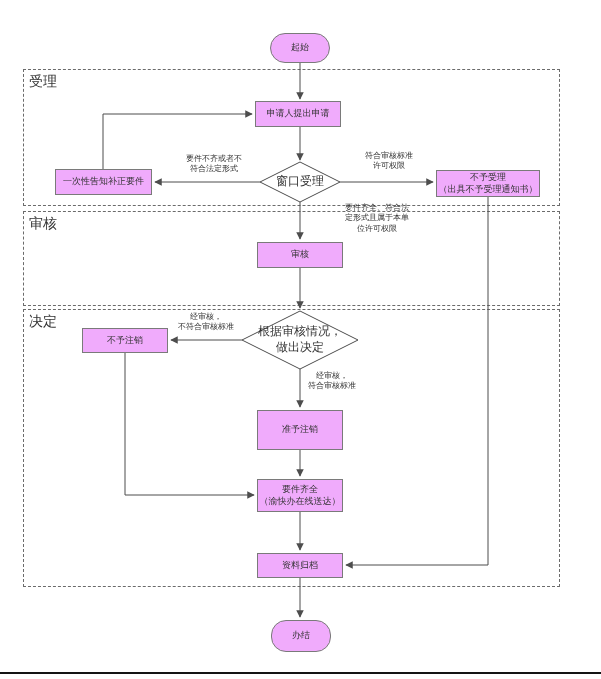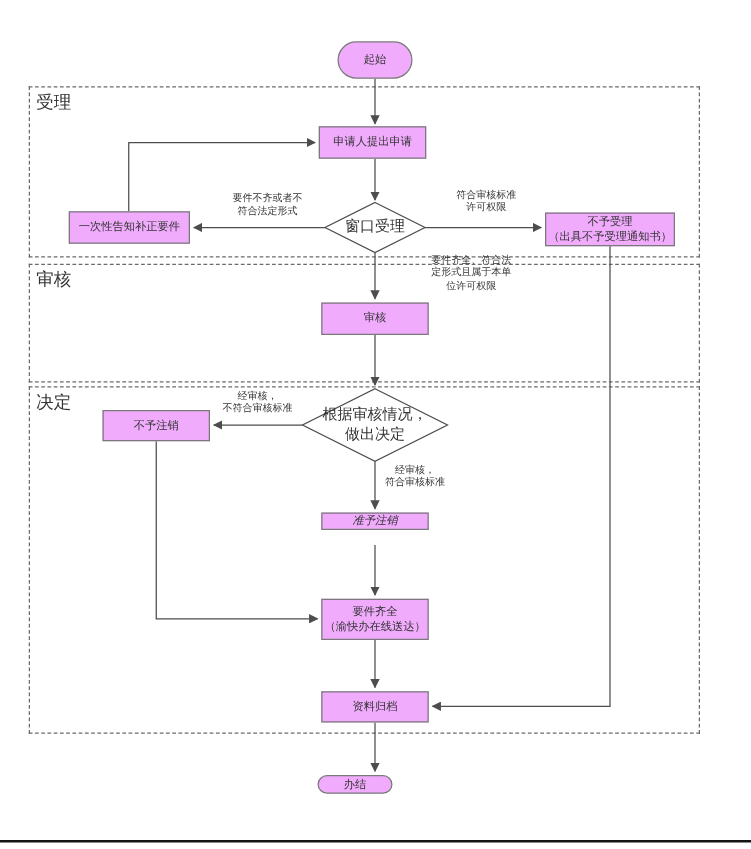--- a/index.html
+++ b/index.html
@@ -70,28 +70,28 @@
   <div class="node" style="left:436px;top:170px;width:104px;height:27px;">不予受理
 （出具不予受理通知书）</div>
 
   <div class="node" style="left:257px;top:242px;width:86px;height:26px;">审核</div>
 
   <div class="diamond-label" style="left:255px;top:327px;width:90px;height:26px;">根据审核情况，
 做出决定</div>
 
   <div class="node" style="left:82px;top:328px;width:86px;height:25px;">不予注销</div>
 
-  <div class="node" style="left:257px;top:410px;width:86px;height:14px;font-style:italic;">准予注销</div>
+  <div class="node" style="left:257px;top:410px;width:86px;height:40px;">准予注销</div>
 
   <div class="node" style="left:257px;top:479px;width:86px;height:33px;">要件齐全
 （渝快办在线送达）</div>
 
   <div class="node" style="left:257px;top:553px;width:86px;height:25px;">资料归档</div>
 
-  <div class="node terminator" style="left:254px;top:620px;width:60px;height:15px;">办结</div>
+  <div class="node terminator" style="left:271px;top:620px;width:60px;height:32px;">办结</div>
 
   <div class="edge-label" style="left:168px;top:154px;width:92px;">要件不齐或者不
 符合法定形式</div>
   <div class="edge-label" style="left:344px;top:151px;width:90px;">符合审核标准
 许可权限</div>
   <div class="edge-label" style="left:302px;top:203px;width:84px;padding-left:33px;">要件齐全、符合法
 定形式且属于本单
 位许可权限</div>
   <div class="edge-label" style="left:160px;top:312px;width:92px;">经审核，
 不符合审核标准</div>

